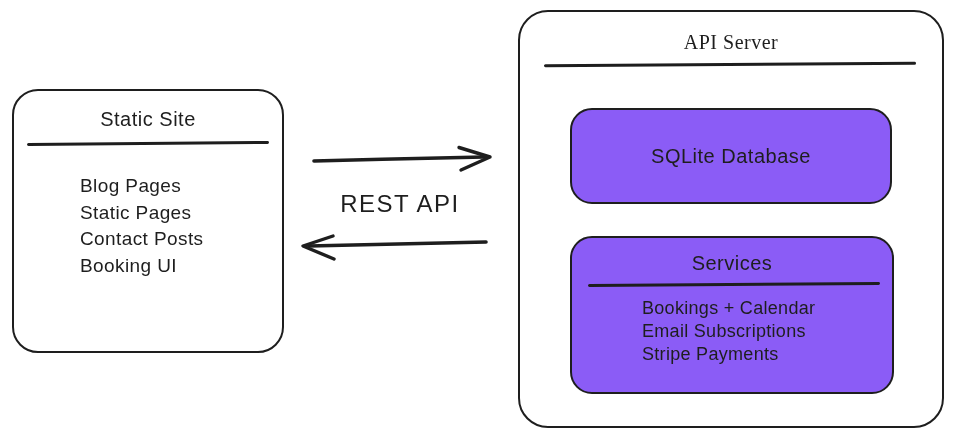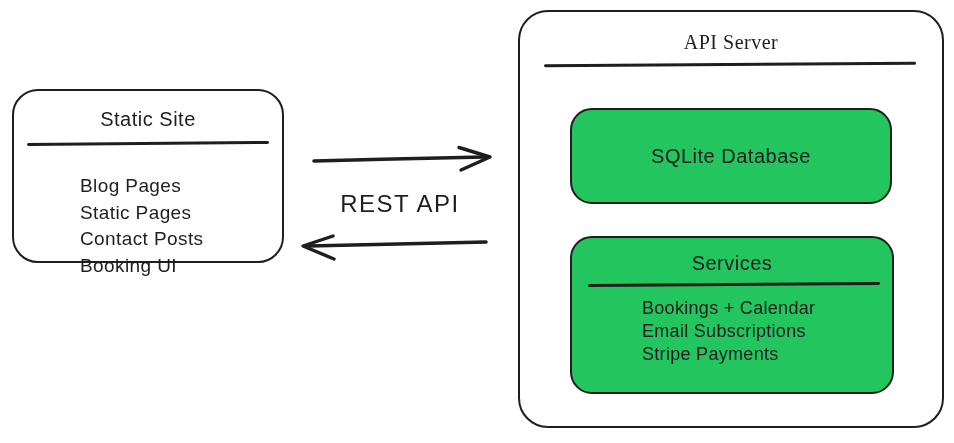--- a/index.html
+++ b/index.html
@@ -20,31 +20,31 @@
     left: 0; top: 0;
     width: 954px; height: 443px;
   }
   .box {
     position: absolute;
     background: #ffffff;
     border: 2.5px solid #1e1e1e;
   }
   .static-site {
     left: 12px; top: 89px;
-    width: 272px; height: 174px;
+    width: 272px; height: 264px;
     border-radius: 26px;
   }
   .api-server {
     left: 518px; top: 10px;
     width: 426px; height: 418px;
     border-radius: 30px;
   }
   .inner-box {
     position: absolute;
-    background: #22c55e;
+    background: #8b5cf6;
     border: 2.5px solid #1e1e1e;
     border-radius: 22px;
   }
   .sqlite {
     left: 50px; top: 96px;
     width: 322px; height: 96px;
     display: flex;
     align-items: center;
     justify-content: center;
   }

